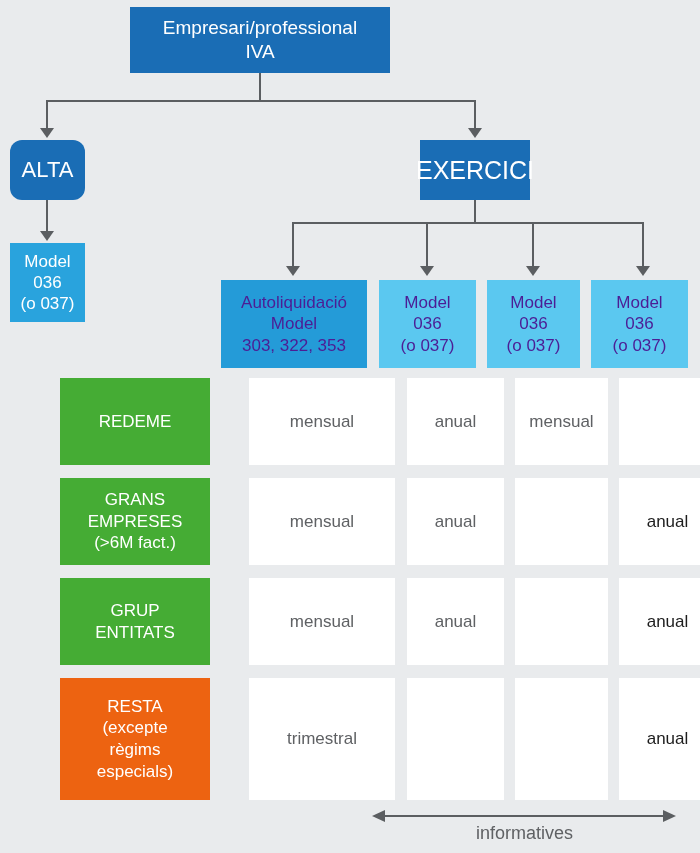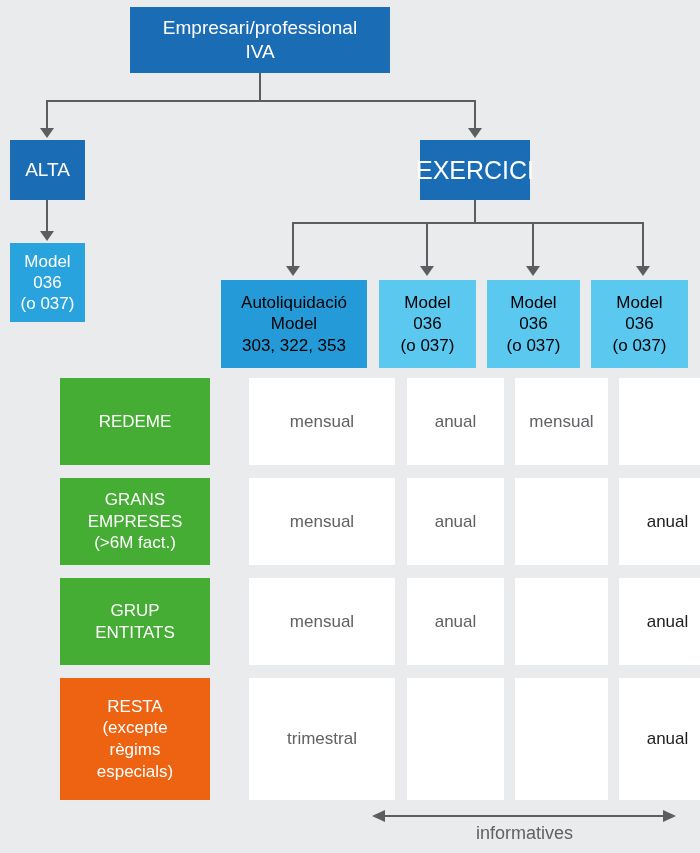--- a/index.html
+++ b/index.html
@@ -30,21 +30,22 @@
     white-space: pre-line;
   }
   .node.root {
     left: 130px; top: 7px; width: 260px; height: 66px;
     background: #1a6db5;
     font-size: 19px;
   }
   .node.alta {
     left: 10px; top: 140px; width: 75px; height: 60px;
     background: #1a6db5;
-    font-size: 19px;
+    font-size: 22px;
+    border-radius: 12px;
   }
   .node.exercici {
     left: 420px; top: 140px; width: 110px; height: 60px;
     background: #1a6db5;
     font-size: 25px;
   }
   .node.alta-model {
     left: 10px; top: 243px; width: 75px; height: 79px;
     background: #29a3dd;
     font-size: 17px;
@@ -52,21 +53,21 @@
   
   .colhead {
     position: absolute;
     box-sizing: border-box;
     top: 280px;
     height: 88px;
     display: flex;
     align-items: center;
     justify-content: center;
     text-align: center;
-    color: #000000;
+    color: #4c1d95;
     font-size: 17px;
     line-height: 1.25;
     white-space: pre-line;
   }
   .colhead.c0 { left: 221px; width: 146px; background: #249bd8; }
   .colhead.c1 { left: 379px; width: 97px;  background: #5bc8f0; }
   .colhead.c2 { left: 487px; width: 93px;  background: #5bc8f0; }
   .colhead.c3 { left: 591px; width: 97px;  background: #5bc8f0; }
 
   

